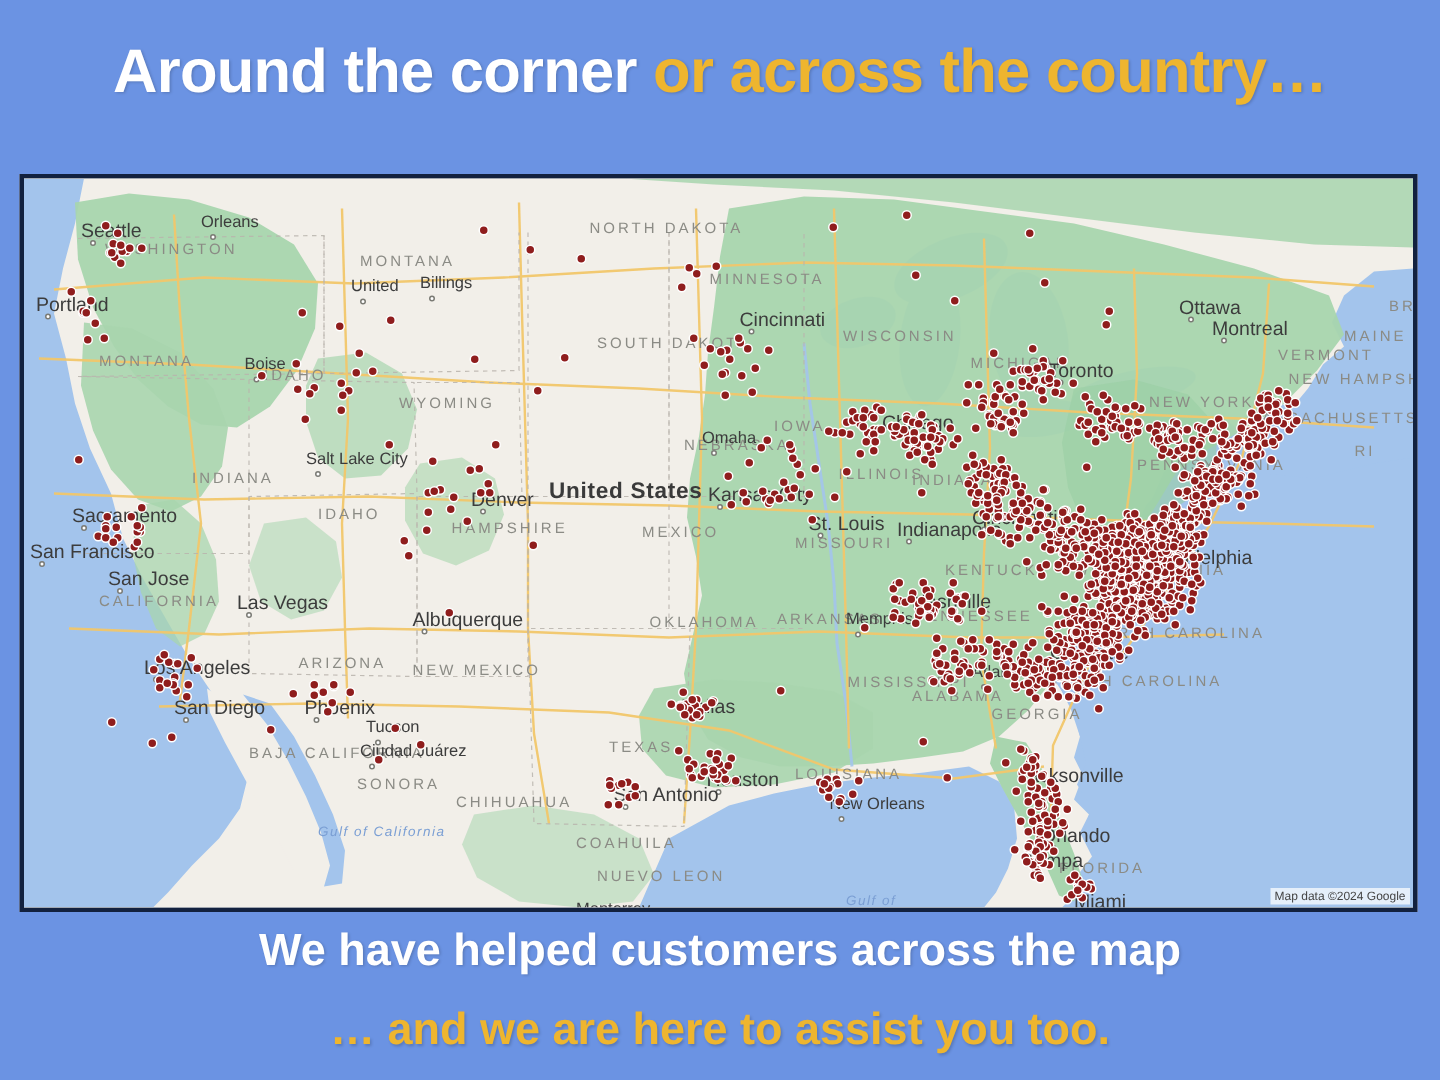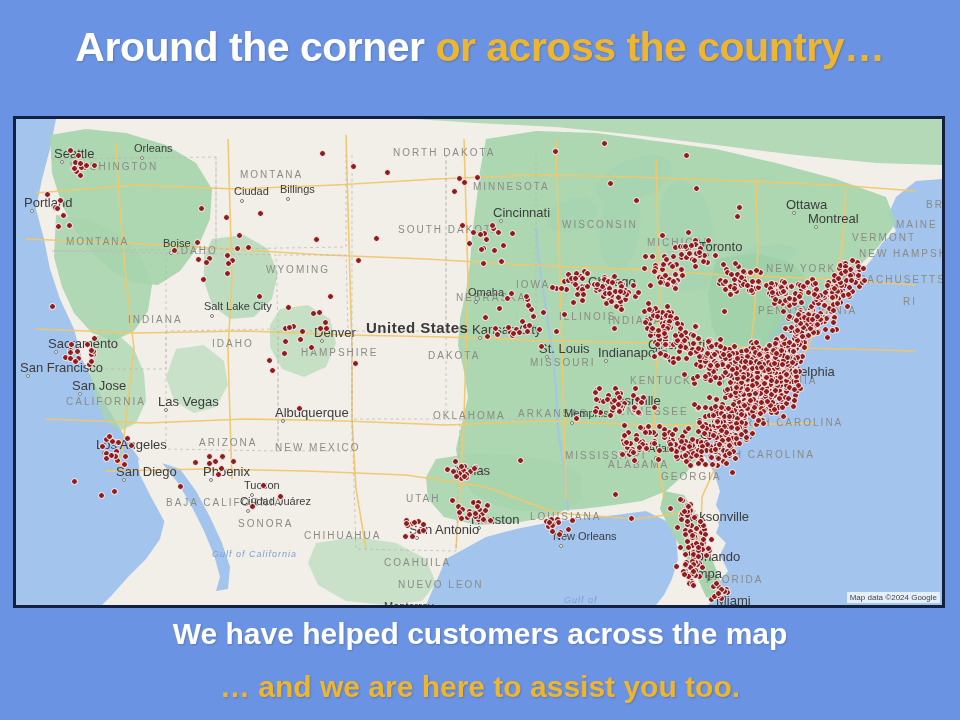--- a/index.html
+++ b/index.html
@@ -223,31 +223,31 @@
         <div class="lbl state" style="left: 250px; top: 145px;">WYOMING</div>
         <div class="lbl state" style="left: 112px; top: 195px;">INDIANA</div>
         <div class="lbl state" style="left: 196px; top: 219px;">IDAHO</div>
         <div class="lbl state" style="left: 50px; top: 277px;">CALIFORNIA</div>
         <div class="lbl state" style="left: 183px; top: 318px;">ARIZONA</div>
         <div class="lbl state" style="left: 259px; top: 323px;">NEW MEXICO</div>
         <div class="lbl state" style="left: 285px; top: 228px;">HAMPSHIRE</div>
         <div class="lbl state" style="left: 377px; top: 28px;">NORTH DAKOTA</div>
         <div class="lbl state" style="left: 382px; top: 105px;">SOUTH DAKOTA</div>
         <div class="lbl state" style="left: 440px; top: 173px;">NEBRASKA</div>
-        <div class="lbl state" style="left: 412px; top: 231px;">DAKOTA</div>
+        <div class="lbl state" style="left: 412px; top: 231px;">MEXICO</div>
         <div class="lbl state" style="left: 457px; top: 62px;">MINNESOTA</div>
         <div class="lbl state" style="left: 500px; top: 160px;">IOWA</div>
         <div class="lbl state" style="left: 546px; top: 100px;">WISCONSIN</div>
         <div class="lbl state" style="left: 631px; top: 118px;">MICHIGAN</div>
         <div class="lbl state" style="left: 543px; top: 192px;">ILLINOIS</div>
         <div class="lbl state" style="left: 592px; top: 196px;">INDIANA</div>
         <div class="lbl state" style="left: 514px; top: 238px;">MISSOURI</div>
         <div class="lbl state" style="left: 417px; top: 291px;">OKLAHOMA</div>
         <div class="lbl state" style="left: 502px; top: 289px;">ARKANSAS</div>
-        <div class="lbl state" style="left: 390px; top: 374px;">UTAH</div>
+        <div class="lbl state" style="left: 390px; top: 374px;">TEXAS</div>
         <div class="lbl state" style="left: 514px; top: 392px;">LOUISIANA</div>
         <div class="lbl state" style="left: 549px; top: 331px;">MISSISSIPPI</div>
         <div class="lbl state" style="left: 592px; top: 340px;">ALABAMA</div>
         <div class="lbl state" style="left: 645px; top: 352px;">GEORGIA</div>
         <div class="lbl state" style="left: 690px; top: 455px;">FLORIDA</div>
         <div class="lbl state" style="left: 614px; top: 256px;">KENTUCKY</div>
         <div class="lbl state" style="left: 594px; top: 287px;">TENNESSEE</div>
         <div class="lbl state" style="left: 742px; top: 186px;">PENNSYLVANIA</div>
         <div class="lbl state" style="left: 750px; top: 144px;">NEW YORK</div>
         <div class="lbl state" style="left: 836px; top: 113px;">VERMONT</div>
@@ -267,21 +267,21 @@
       </div>
     <div id="city-layer">
         <div class="lbl city big" style="left: 38px; top: 27px;">Seattle</div>
         <div class="citydot" style="left: 44px; top: 41px;"></div>
         <div class="lbl city" style="left: 118px; top: 23px;">Orleans</div>
         <div class="citydot" style="left: 124px; top: 37px;"></div>
         <div class="lbl city big" style="left: 8px; top: 76px;">Portland</div>
         <div class="citydot" style="left: 14px; top: 90px;"></div>
         <div class="lbl city" style="left: 147px; top: 118px;">Boise</div>
         <div class="citydot" style="left: 153px; top: 132px;"></div>
-        <div class="lbl city" style="left: 218px; top: 66px;">Ciudad</div>
+        <div class="lbl city" style="left: 218px; top: 66px;">United</div>
         <div class="citydot" style="left: 224px; top: 80px;"></div>
         <div class="lbl city" style="left: 264px; top: 64px;">Billings</div>
         <div class="citydot" style="left: 270px; top: 78px;"></div>
         <div class="lbl city" style="left: 188px; top: 181px;">Salt Lake City</div>
         <div class="citydot" style="left: 194px; top: 195px;"></div>
         <div class="lbl city big" style="left: 298px; top: 206px;">Denver</div>
         <div class="citydot" style="left: 304px; top: 220px;"></div>
         <div class="lbl city big" style="left: 32px; top: 217px;">Sacramento</div>
         <div class="citydot" style="left: 38px; top: 231px;"></div>
         <div class="lbl city big" style="left: 4px; top: 241px;">San Francisco</div>

